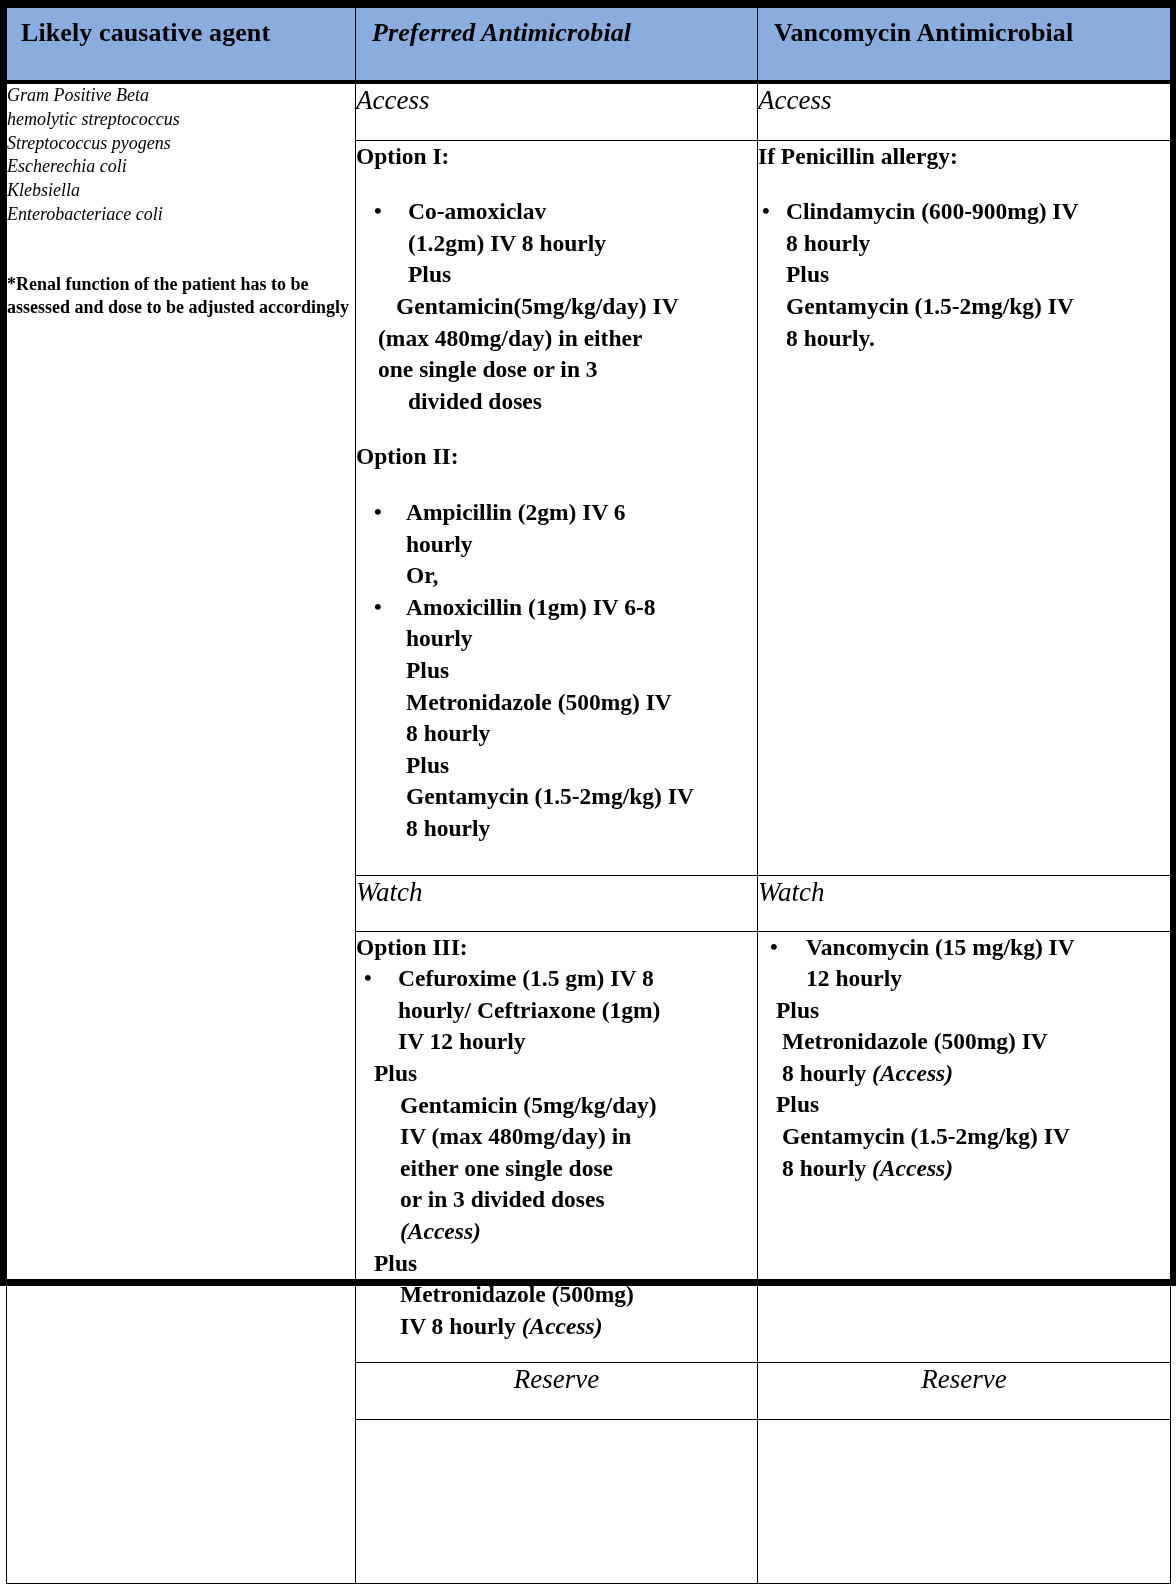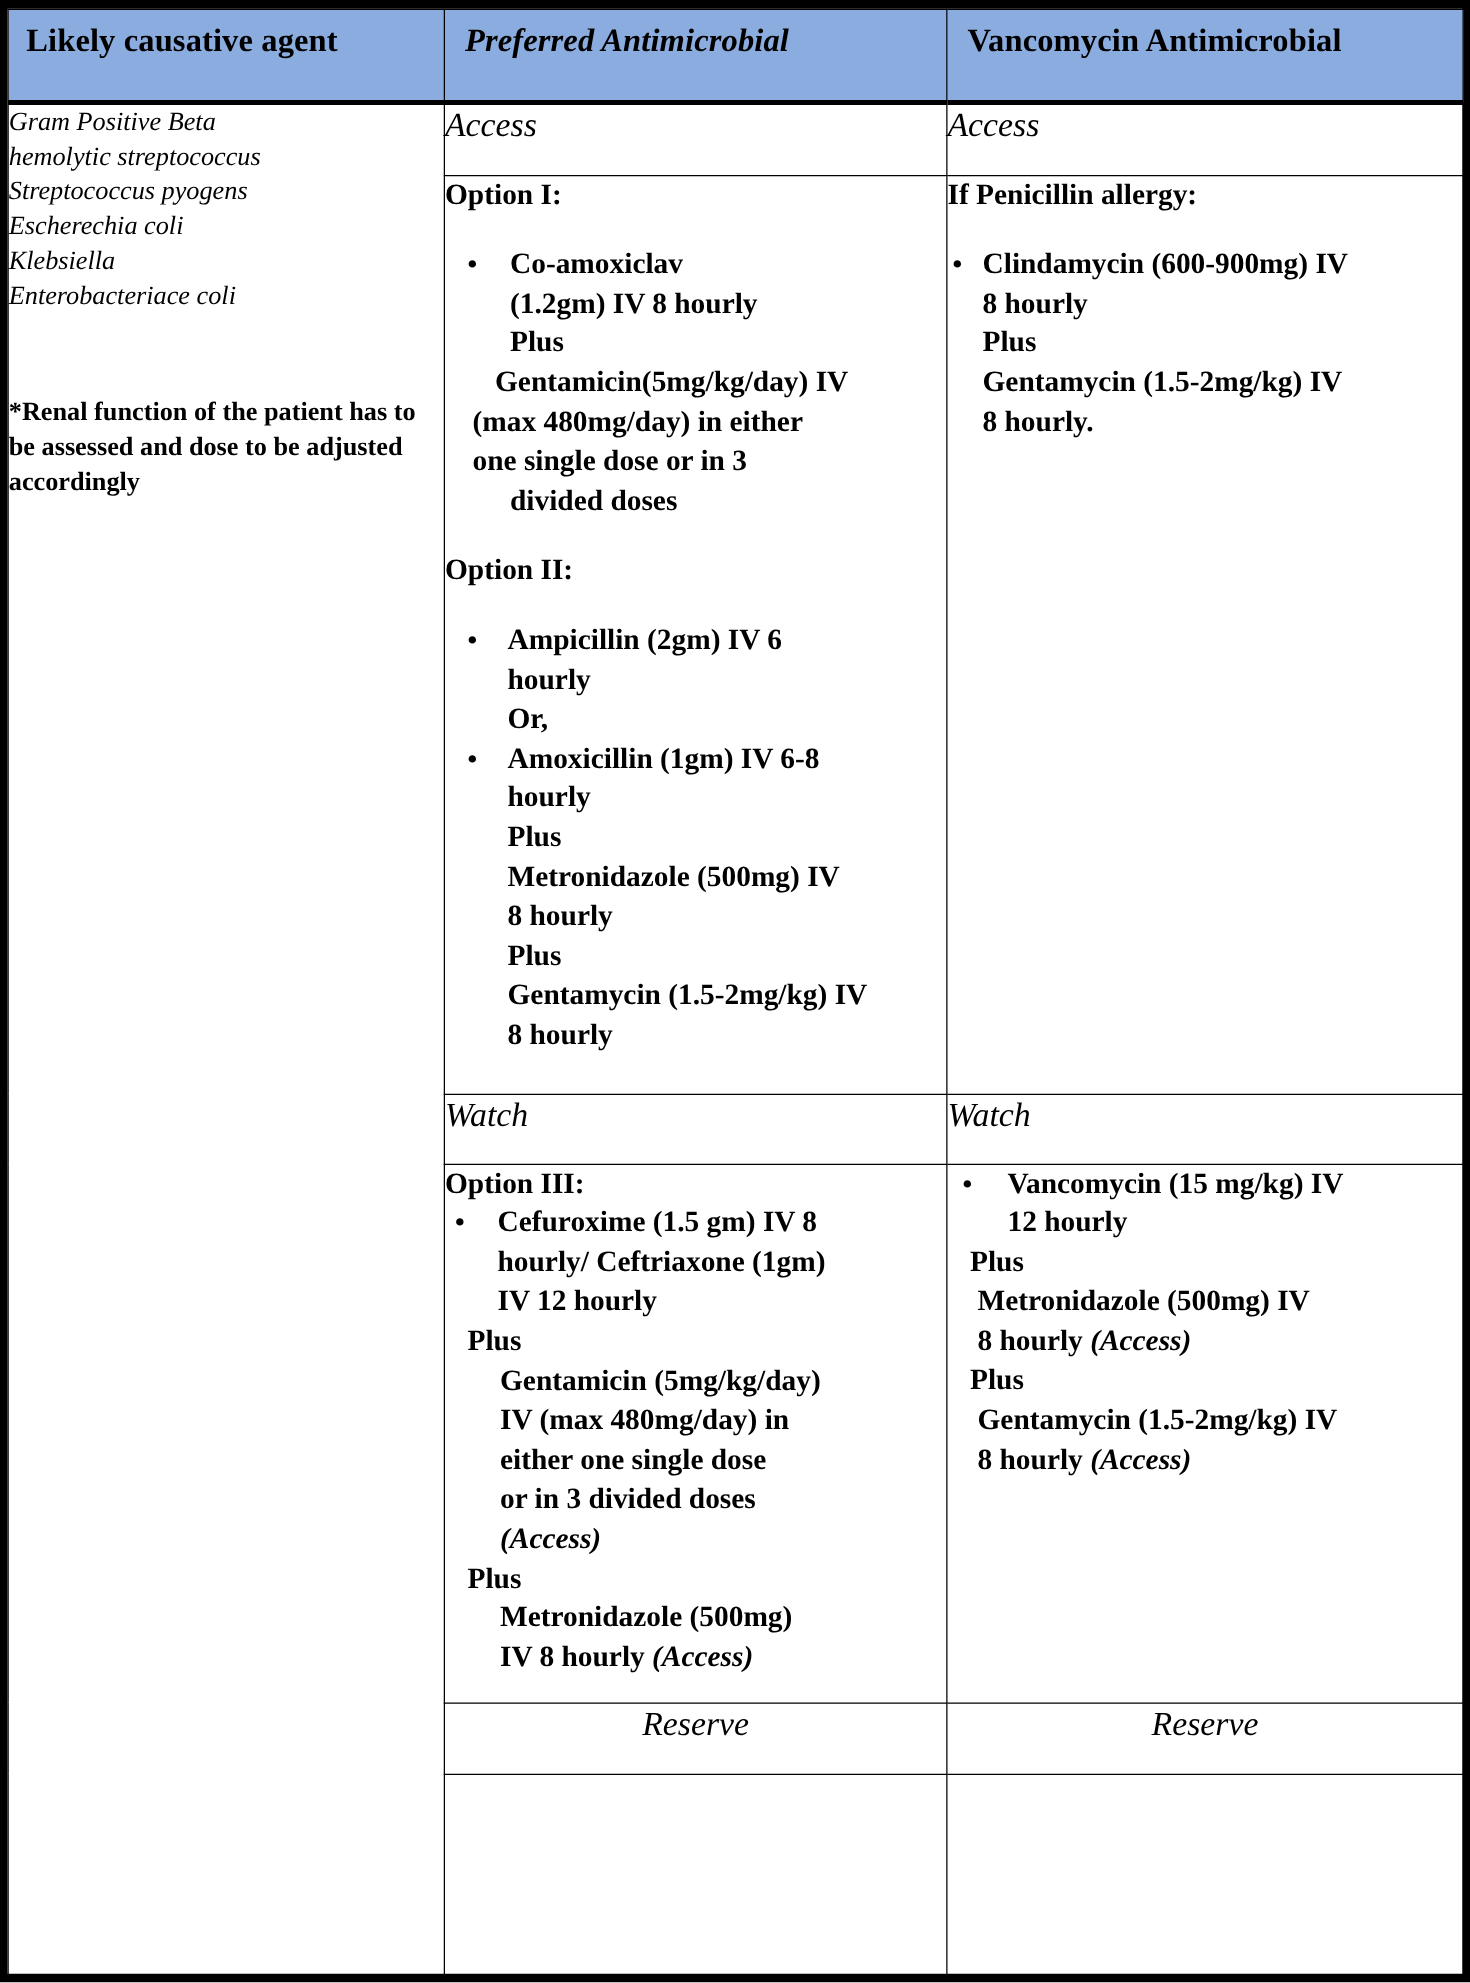--- a/index.html
+++ b/index.html
@@ -10,21 +10,21 @@
   body {
     width: 1176px;
     height: 1586px;
     font-family: "Liberation Serif", "DejaVu Serif", serif;
     color: #000000;
     overflow: hidden;
   }
 
   .table-wrap {
     width: 1176px;
-    height: 1586px;
+    height: 1286px;
     box-sizing: border-box;
     border-top: 7px solid #000;
     border-bottom: 7px solid #000;
     border-left: 6px solid #000;
     border-right: 6px solid #000;
   }
 
   table.amr {
     border-collapse: collapse;
     table-layout: fixed;
@@ -68,29 +68,29 @@
     font-style: italic;
     font-size: 27px;
     line-height: 1.2;
     padding: 8px 8px 8px 12px;
     height: 56px;
     box-sizing: border-box;
   }
 
   .agent-cell {
     padding: 14px 10px 10px 14px;
-    font-size: 21px;
+    font-size: 18px;
     line-height: 1.32;
   }
   .agent-list {
     font-style: italic;
   }
   .agent-note {
     font-weight: bold;
-    margin-top: 66px;
+    margin-top: 46px;
   }
 
   .opt-title {
     font-weight: bold;
     font-size: 23.5px;
     line-height: 1.35;
   }
   .spacer-md { height: 24px; }
 
   ul.bul {

